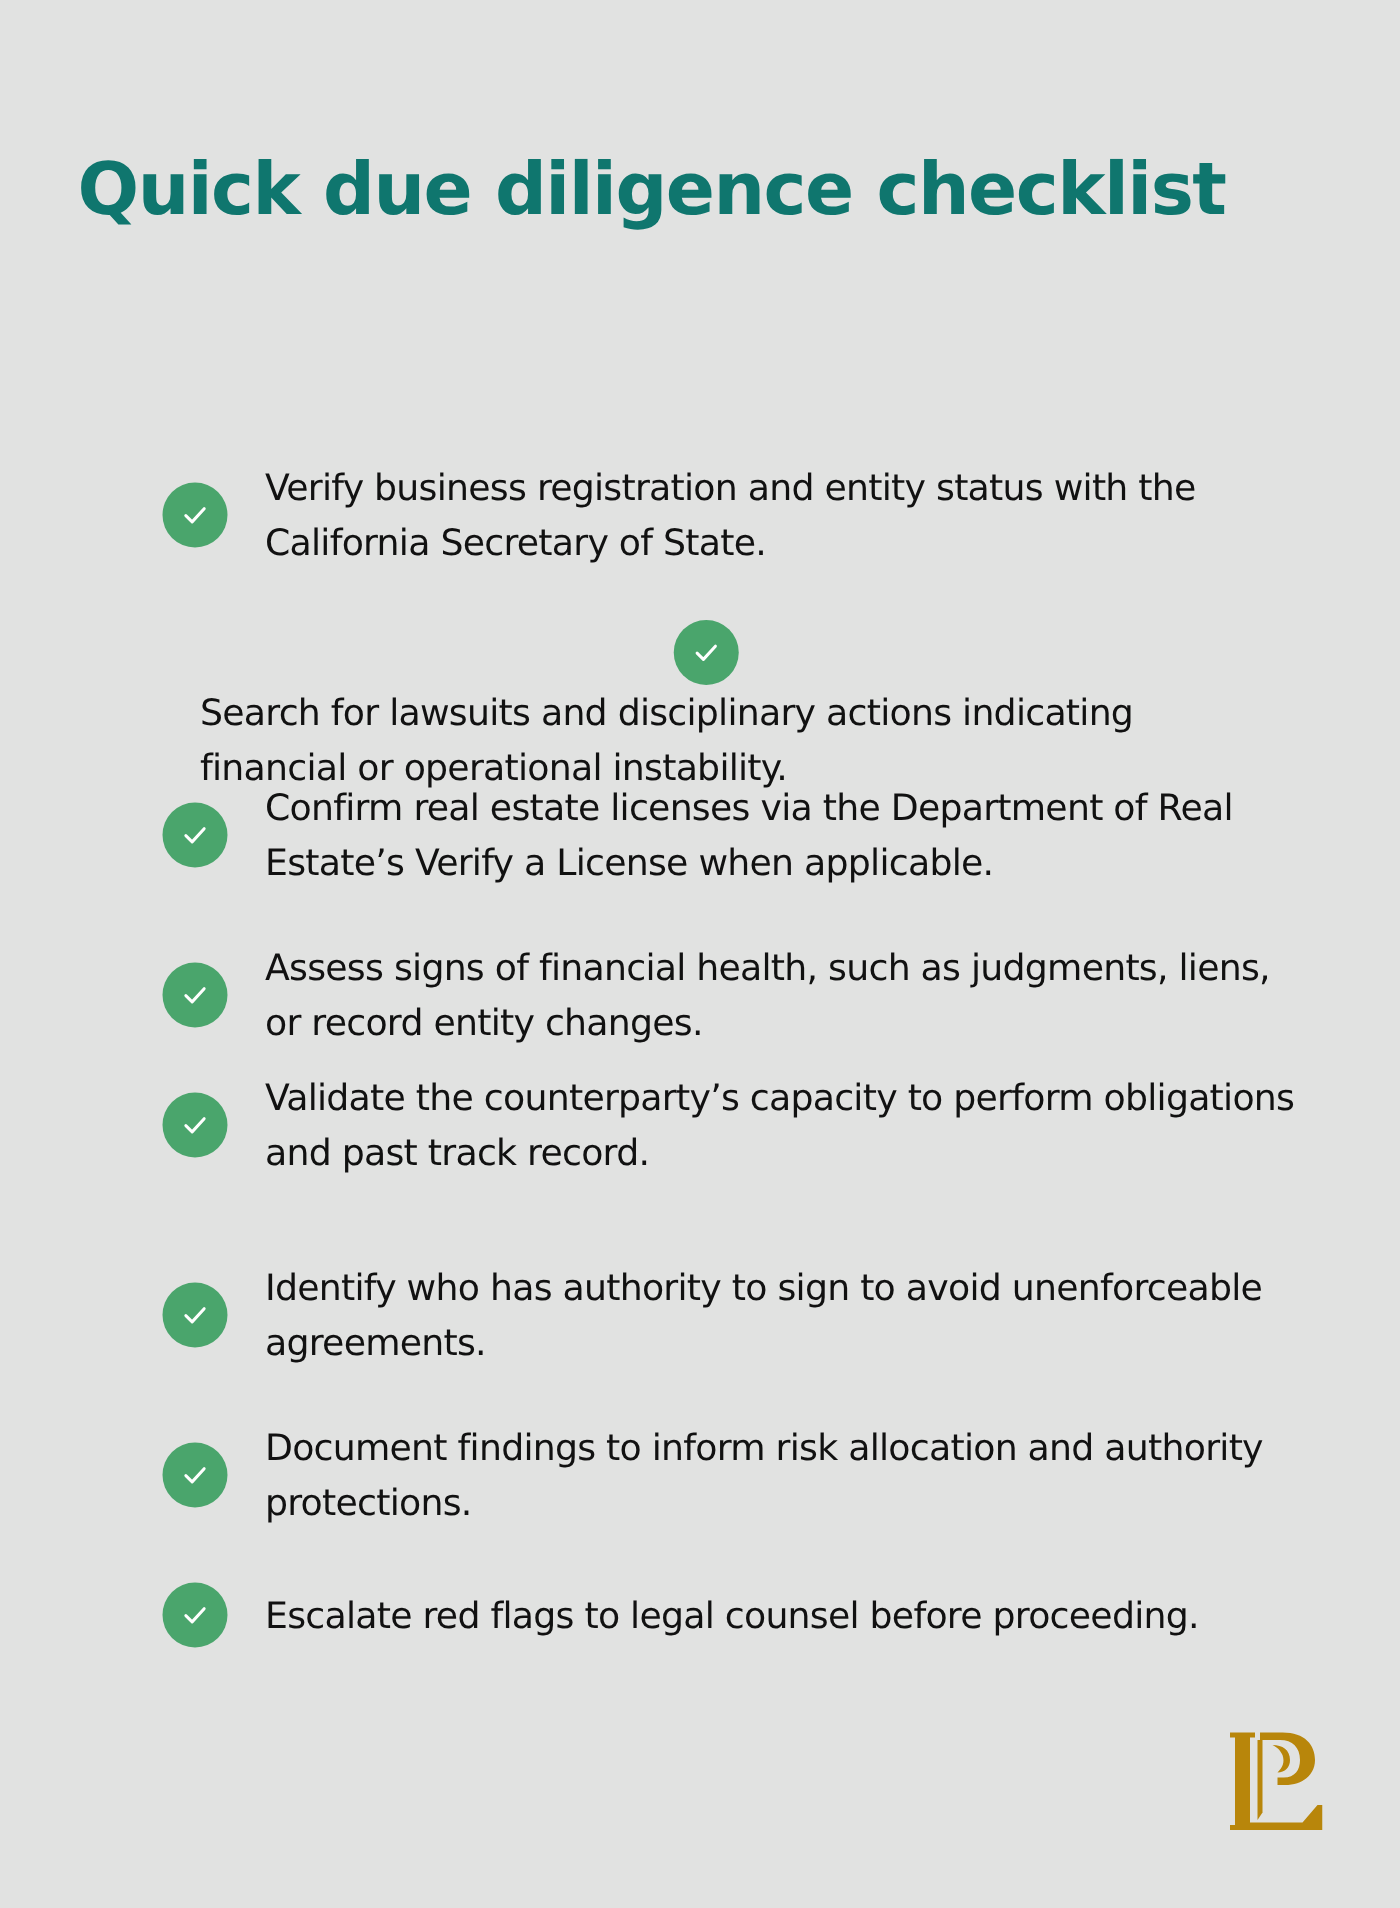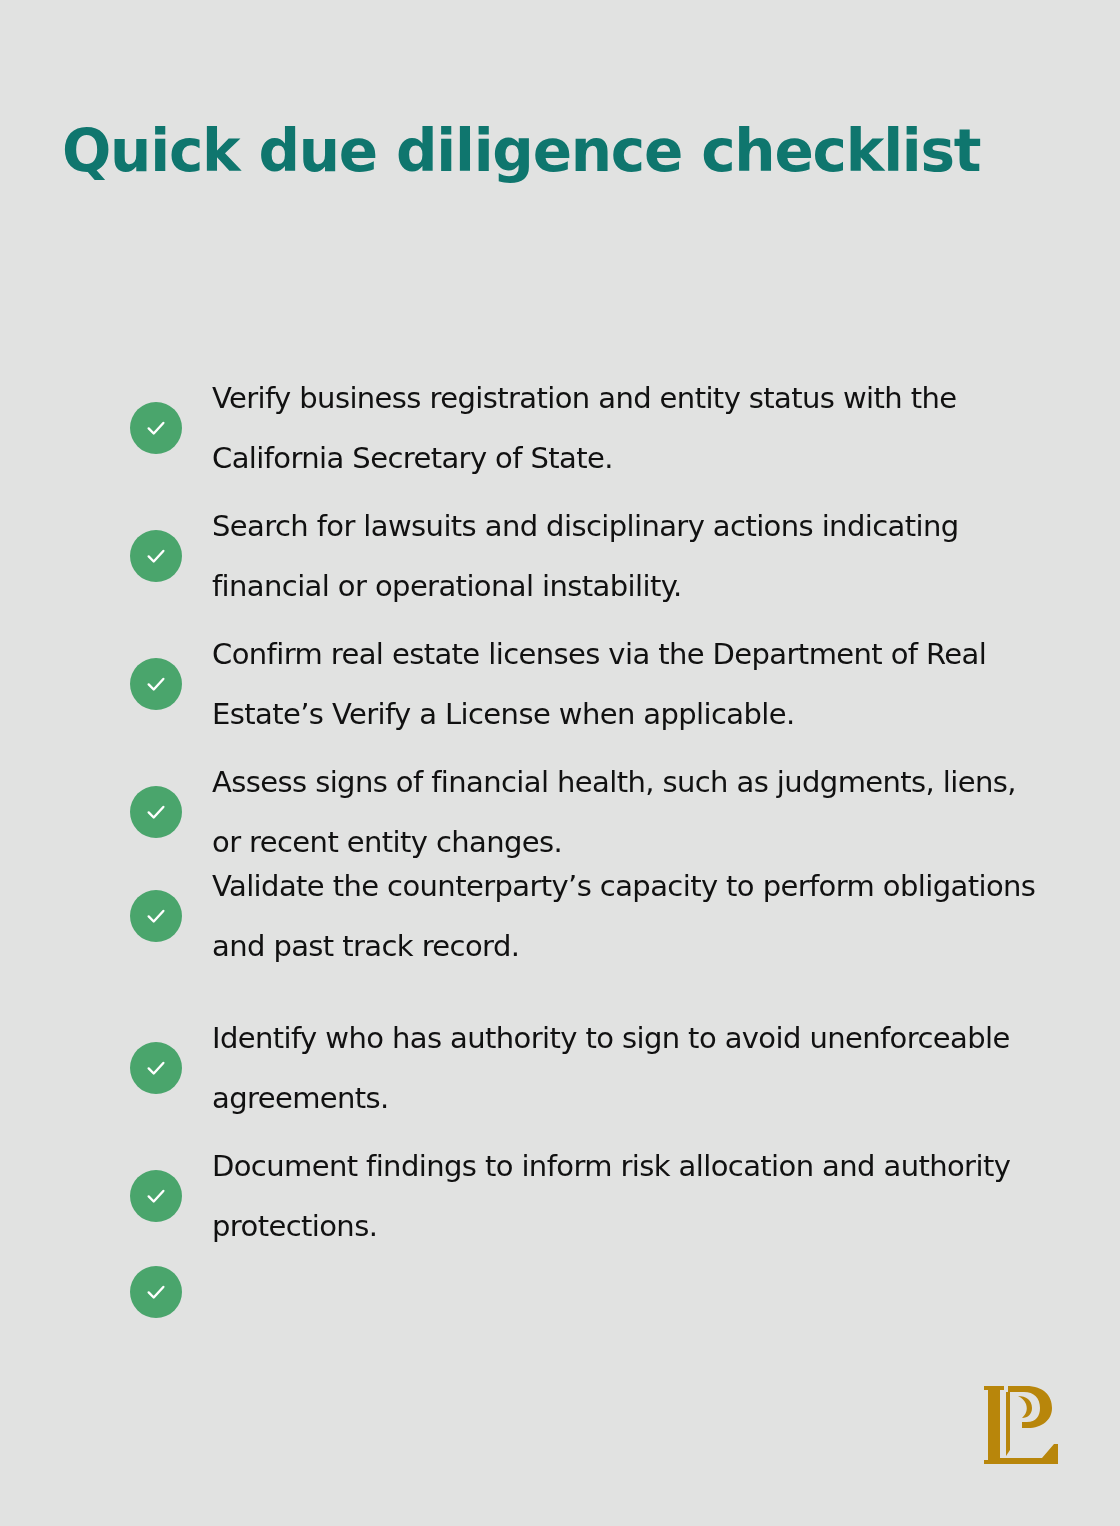--- a/index.html
+++ b/index.html
@@ -48,21 +48,21 @@
       flex: 0 0 52px;
       display: flex;
       align-items: center;
       justify-content: center;
     }
     .check svg { width: 22px; height: 22px; }
     .item-text {
       margin-left: 30px;
       font-family: "DejaVu Sans", sans-serif;
       font-size: 29px;
-      line-height: 60px;
+      line-height: 44px;
       letter-spacing: -0.6px;
       color: #111111;
       width: 840px;
     }
     .logo {
       position: absolute;
       left: 982px;
       top: 1384px;
       width: 76px;
       height: 82px;
@@ -77,21 +77,21 @@
 
 <ul class="checklist">
   <li class="item" style="top:0px;">
     <span class="check">
       <svg viewBox="0 0 24 24">
           <path d="M4 12.5 L9.5 18 L20 6.5" fill="none" stroke="#ffffff" stroke-width="2.6" stroke-linecap="round" stroke-linejoin="round"></path>
         </svg>
     </span>
     <span class="item-text">Verify business registration and entity status with the California Secretary of State.</span>
   </li>
-  <li class="item" style="top:128px;">
+  <li class="item" style="top:128px;flex-direction:column;">
     <span class="check">
       <svg viewBox="0 0 24 24">
           <path d="M4 12.5 L9.5 18 L20 6.5" fill="none" stroke="#ffffff" stroke-width="2.6" stroke-linecap="round" stroke-linejoin="round"></path>
         </svg>
     </span>
     <span class="item-text">Search for lawsuits and disciplinary actions indicating financial or operational instability.</span>
   </li>
   <li class="item" style="top:256px;justify-content:flex-end;">
     <span class="check">
       <svg viewBox="0 0 24 24">
@@ -99,21 +99,21 @@
         </svg>
     </span>
     <span class="item-text">Confirm real estate licenses via the Department of Real Estate’s Verify a License when applicable.</span>
   </li>
   <li class="item" style="top:384px;">
     <span class="check">
       <svg viewBox="0 0 24 24">
           <path d="M4 12.5 L9.5 18 L20 6.5" fill="none" stroke="#ffffff" stroke-width="2.6" stroke-linecap="round" stroke-linejoin="round"></path>
         </svg>
     </span>
-    <span class="item-text">Assess signs of financial health, such as judgments, liens, or recent entity changes.</span>
+    <span class="item-text">Assess signs of financial health, such as judgments, liens, or record entity changes.</span>
   </li>
   <li class="item" style="top:488px;">
     <span class="check">
       <svg viewBox="0 0 24 24">
           <path d="M4 12.5 L9.5 18 L20 6.5" fill="none" stroke="#ffffff" stroke-width="2.6" stroke-linecap="round" stroke-linejoin="round"></path>
         </svg>
     </span>
     <span class="item-text">Validate the counterparty’s capacity to perform obligations and past track record.</span>
   </li>
   <li class="item" style="top:640px;">
@@ -131,20 +131,21 @@
         </svg>
     </span>
     <span class="item-text">Document findings to inform risk allocation and authority protections.</span>
   </li>
   <li class="item" style="top:898px;">
     <span class="check">
       <svg viewBox="0 0 24 24">
           <path d="M4 12.5 L9.5 18 L20 6.5" fill="none" stroke="#ffffff" stroke-width="2.6" stroke-linecap="round" stroke-linejoin="round"></path>
         </svg>
     </span>
+    <span class="item-text">Escalate red flags to legal counsel before proceeding.</span>
   </li>
 </ul>
 
 <div class="logo">
   <svg viewBox="0 0 76 82" width="76" height="82">
 
     <path d="M2 2 H22 V6 H18 V74 H60 L72 60 H76 V80 H2 V76 H6 V6 H2 Z" fill="#b8860b"></path>
 
     <path d="M24 8 H28 V66 L24 72 Z" fill="#b8860b"></path>
 

